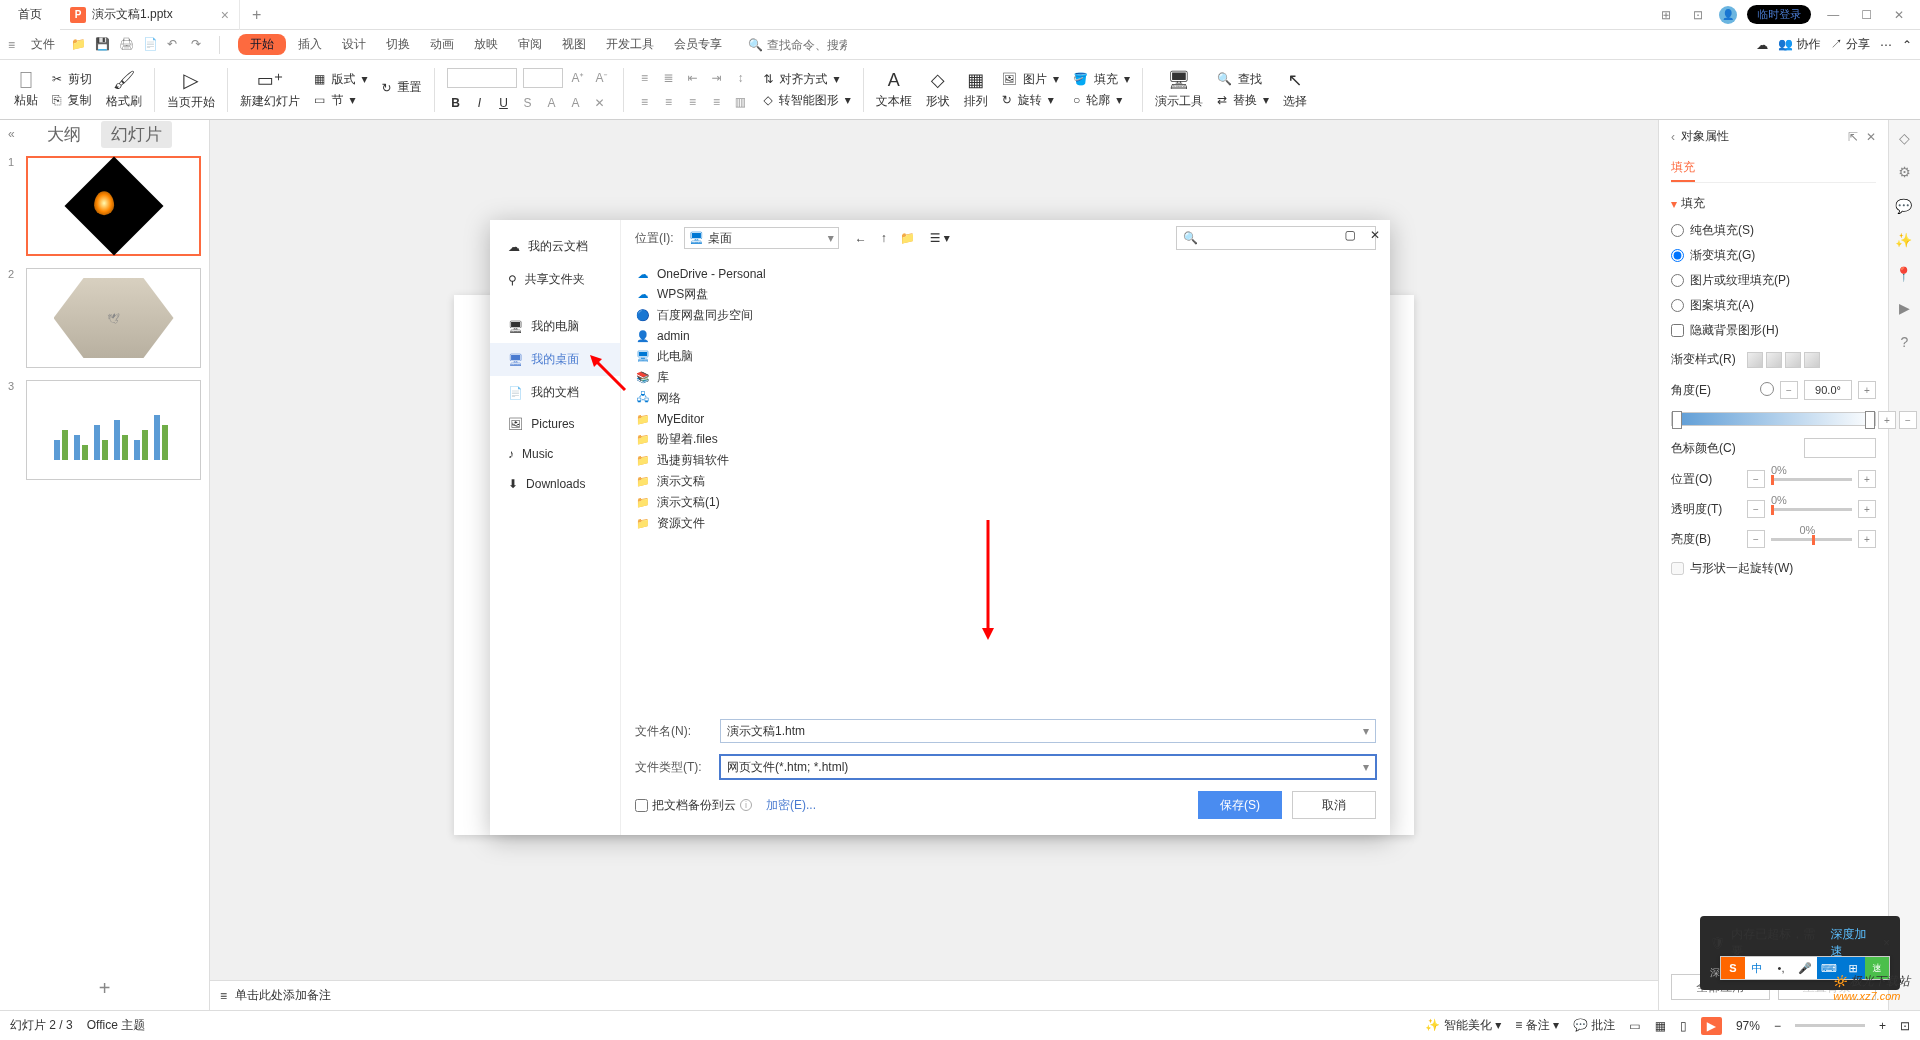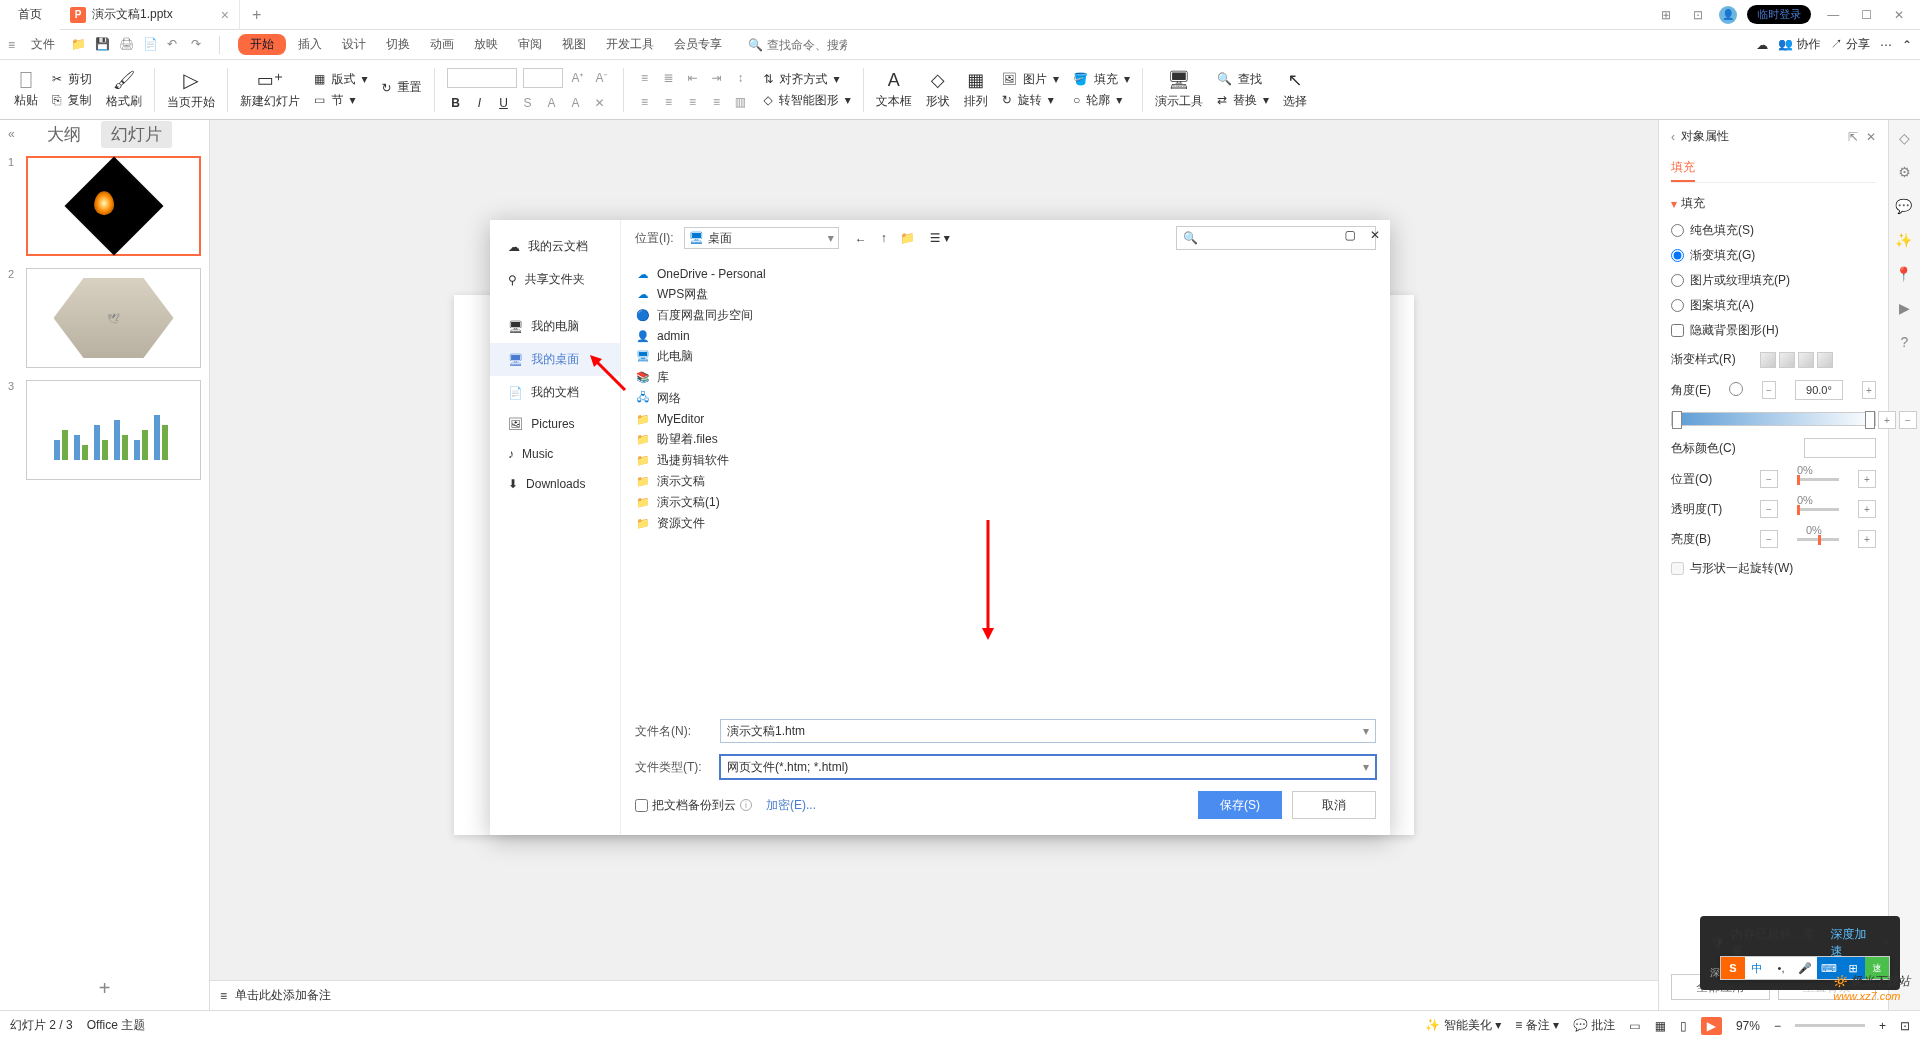--- a/index.html
+++ b/index.html
@@ -41,21 +41,21 @@
 .slide-canvas{width:960px;height:540px;background:#fff;box-shadow:0 2px 8px rgba(0,0,0,.15);display:flex;align-items:center;justify-content:center;position:relative}
 .rightpanel{width:230px;background:#fff;border-left:1px solid #ddd;padding:8px 12px;position:relative}
 .rightpanel-header{display:flex;align-items:center;margin-bottom:10px;font-size:12px;color:#555}
 .rp-title{flex:1}
 .rp-tabs{display:flex;gap:12px;border-bottom:1px solid #eee;margin-bottom:12px}
 .rp-tab{padding:4px 0;font-size:12px}
 .rp-tab.active{color:#fd6a3f;border-bottom:2px solid #fd6a3f}
 .rp-section-title{color:#fd6a3f;font-size:12px;margin:10px 0;display:flex;align-items:center;gap:4px}
 .rp-radio{display:flex;align-items:center;gap:6px;margin:8px 0;font-size:12px;color:#555}
 .rp-radio input{margin:0}
-.rp-row{display:flex;align-items:center;gap:19px;margin:12px 0;font-size:12px;color:#555}
+.rp-row{display:flex;align-items:center;gap:6px;margin:12px 0;font-size:12px;color:#555}
 .rp-label{width:70px}
 .rp-slider{flex:1;height:3px;background:#ccc;position:relative}
 .rp-slider .handle{position:absolute;width:3px;height:10px;background:#fd6a3f;top:-3px}
 .rp-val{font-size:11px;color:#888;width:24px}
 .rp-btn-sm{width:18px;height:18px;border:1px solid #ccc;display:inline-flex;align-items:center;justify-content:center;font-size:10px;color:#888;background:#fff}
 .rp-angle-input{border:1px solid #ccc;width:48px;height:20px;text-align:center;font-size:11px}
 .gradient-bar{height:14px;background:linear-gradient(90deg,#5b9bd5,#fff);border:1px solid #ccc;margin:8px 0;position:relative}
 .grad-stop{position:absolute;width:10px;height:18px;background:#fff;border:1px solid #888;top:-2px}
 .rp-bottom-btns{position:absolute;bottom:10px;left:12px;right:12px;display:flex;gap:8px}
 .rp-bottom-btns button{flex:1;height:26px;border:1px solid #ccc;background:#fff;font-size:12px;color:#666}

